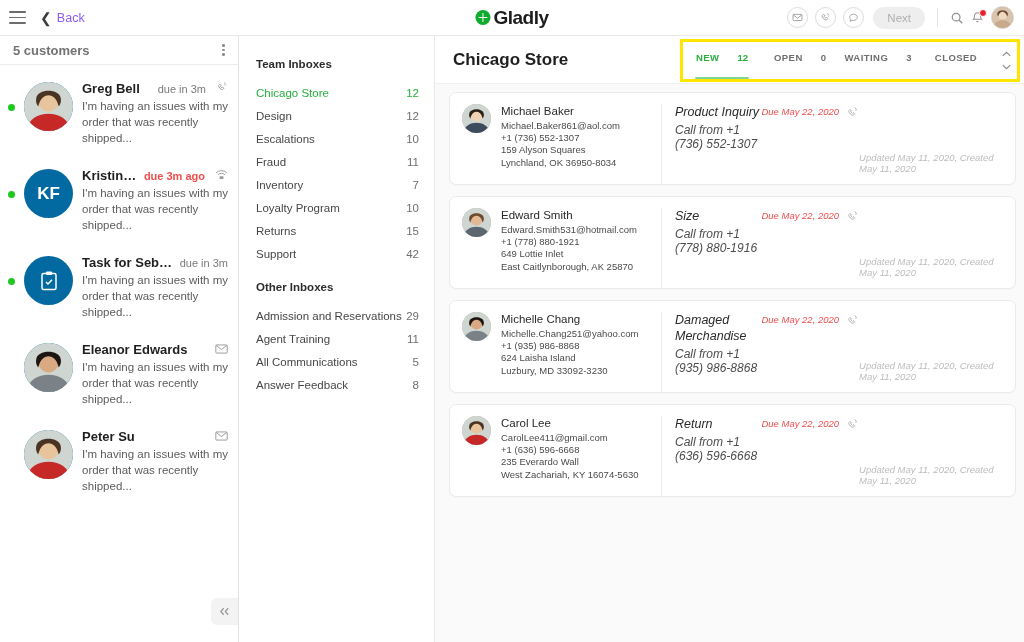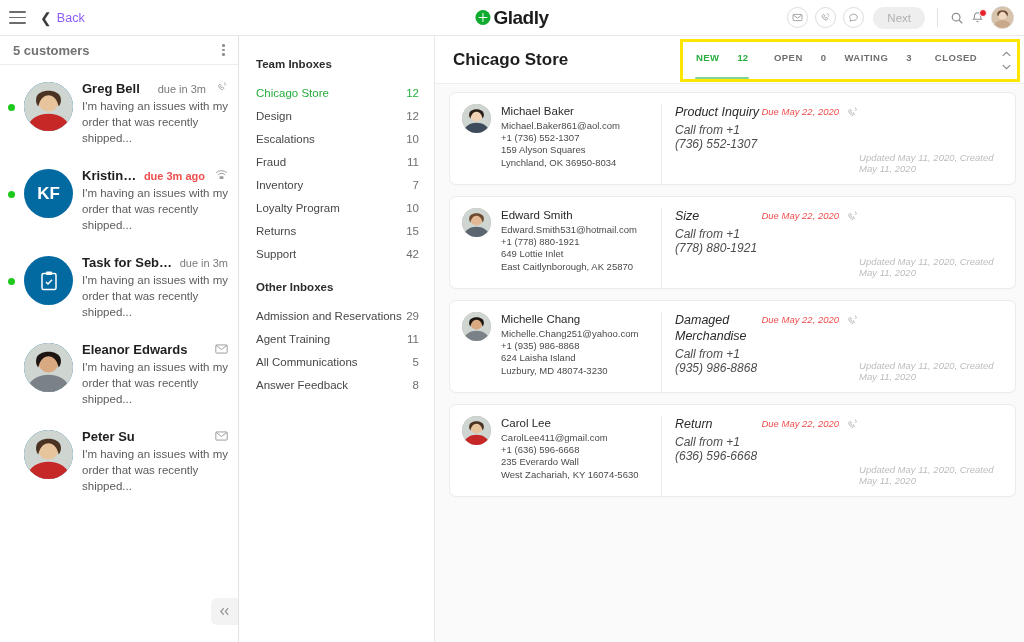--- a/index.html
+++ b/index.html
@@ -529,21 +529,21 @@
         <div>Edward.Smith531@hotmail.com</div>
         <div>+1 (778) 880-1921</div>
         <div>649 Lottie Inlet</div>
         <div>East Caitlynborough, AK 25870</div>
       </div>
     </div>
     <div class="card-right">
       <div class="card-right-top">
         <div>
           <div class="card-topic">Size</div>
-          <div class="card-sub">Call from +1 (778) 880-1921</div>
+          <div class="card-sub">Call from +1 (778) 880-1916</div>
         </div>
         <div class="card-due">Due May 22, 2020</div>
         <div class="card-phone-icon">
           <svg width="13" height="13" viewBox="0 0 16 16" fill="none" stroke="currentColor" stroke-width="1.2">
             <path d="M5.2 4.2 3.6 5.8c-.4.4-.3 1.1 0 1.7.8 1.5 2.3 3 3.8 3.8.6.3 1.3.4 1.7 0l1.6-1.6-2-1.5-.9.9a8 8 0 0 1-2-2l.9-.9z"></path>
             <path d="M10.8 2.4a3.6 3.6 0 0 1 2.3 2.3M11.4 5.2c.4.1.7.4.8.8"></path>
           </svg>
         </div>
       </div>
       <div class="card-meta">Updated May 11, 2020, Created May 11, 2020</div>
@@ -557,21 +557,21 @@
     <circle cx="24" cy="19" r="10" fill="#d9a982"></circle>
     <path d="M12 16c1-10 23-10 24 0 1 5-2 8-2 8S32 13 24 13s-10 11-10 11-3-3-2-8z" fill="#1d1511"></path>
     <path d="M2 48c2-12 12-17 22-17s20 5 22 17z" fill="#7a8288"></path>
   </svg>
               </div>
       <div class="card-contact">
         <div class="card-cname">Michelle Chang</div>
         <div>Michelle.Chang251@yahoo.com</div>
         <div>+1 (935) 986-8868</div>
         <div>624 Laisha Island</div>
-        <div>Luzbury, MD 48074-3230</div>
+        <div>Luzbury, MD 33092-3230</div>
       </div>
     </div>
     <div class="card-right">
       <div class="card-right-top">
         <div>
           <div class="card-topic">Damaged Merchandise</div>
           <div class="card-sub">Call from +1 (935) 986-8868</div>
         </div>
         <div class="card-due">Due May 22, 2020</div>
         <div class="card-phone-icon">

